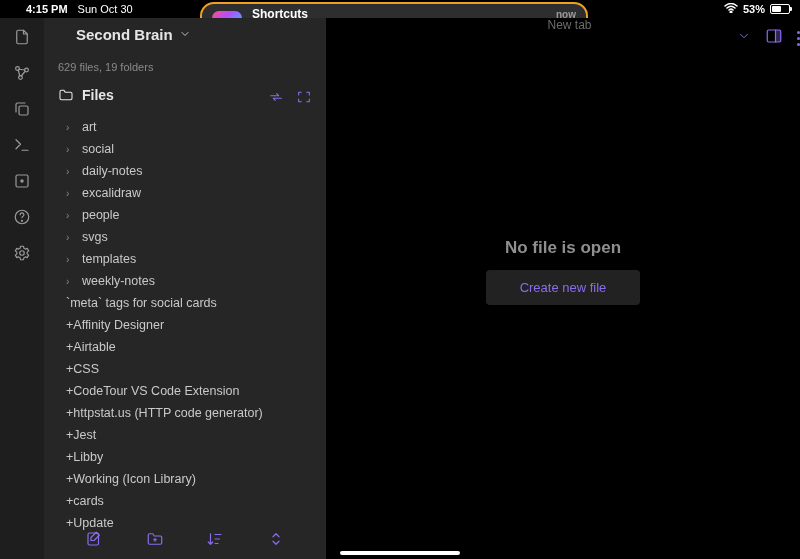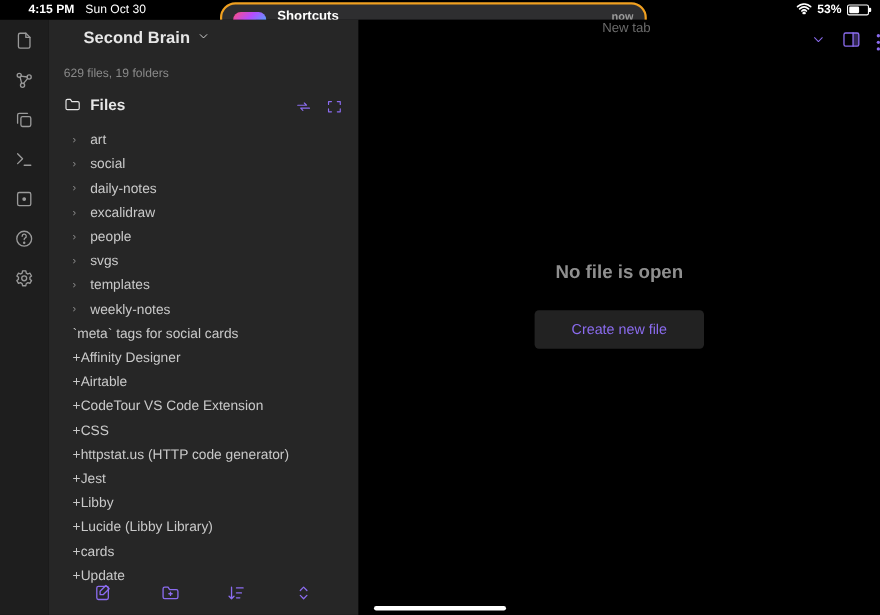--- a/index.html
+++ b/index.html
@@ -35,21 +35,21 @@
   .sidebar-toolbar .ic { width: 18px; height: 18px; }
 
   .main { flex: 1; background: #000; position: relative; display: flex; flex-direction: column; }
   .main-top { height: 40px; display: flex; justify-content: space-between; padding: 0 0; margin-left: 36px; }
   .tab-label { flex: 1; text-align: center; font-size: 12px; color: #6b6b6b; }
   .main-top .right-icons { display: flex; gap: 14px; align-items: center; color: #8b6cef; }
   .kebab { color: #8b6cef; font-size: 16px; letter-spacing: 0; line-height: 4px; display: flex; flex-direction: column; gap: 3px; align-items: center; }
   .kebab span { width: 3px; height: 3px; background: #8b6cef; border-radius: 50%; }
 
   .empty { flex: 1; display: flex; flex-direction: column; align-items: center; justify-content: flex-start; padding-top: 180px; }
-  .empty h2 { font-size: 17px; font-weight: 600; color: #8f8f8f; margin-bottom: 24px; }
+  .empty h2 { font-size: 17px; font-weight: 600; color: #8f8f8f; margin-bottom: 12px; }
   .empty-btn { background: #222; color: #8b6cef; font-size: 13px; padding: 10px 34px; margin-bottom: 0; border-radius: 4px; cursor: pointer; min-width: 130px; text-align: center; }
 
   .notif { position: absolute; top: 2px; left: 200px; width: 388px; height: 48px; background: #2e2e30; border-radius: 14px; border: 2px solid #f0a020; display: flex; align-items: center; padding: 6px 10px; gap: 10px; box-shadow: 0 4px 20px rgba(0,0,0,0.5); }
   .notif-icon { width: 30px; height: 30px; border-radius: 7px; background: linear-gradient(135deg,#ff4d7e,#b44dff,#4da8ff,#4dffdc); display: flex; align-items: center; justify-content: center; flex-shrink: 0; }
   .notif-icon-inner { width: 16px; height: 16px; background: rgba(255,255,255,0.35); border-radius: 3px; position: relative; }
   .notif-body { flex: 1; overflow: hidden; }
   .notif-title-row { display: flex; justify-content: space-between; align-items: baseline; }
   .notif-title { font-size: 12px; font-weight: 600; color: #fff; }
   .notif-time { font-size: 10px; color: #9a9a9a; font-weight: bold; }
   .notif-msg { font-size: 11px; color: #e6e6e6; white-space: nowrap; overflow: hidden; text-overflow: ellipsis; }
@@ -211,36 +211,36 @@
           <div class="tree-item file">
             <span>`meta` tags for social cards</span>
           </div>
           <div class="tree-item file">
             <span>+Affinity Designer</span>
           </div>
           <div class="tree-item file">
             <span>+Airtable</span>
           </div>
           <div class="tree-item file">
+            <span>+CSS</span>
+          </div>
+          <div class="tree-item file">
             <span>+CodeTour VS Code Extension</span>
           </div>
           <div class="tree-item file">
-            <span>+CSS</span>
-          </div>
-          <div class="tree-item file">
             <span>+httpstat.us (HTTP code generator)</span>
           </div>
           <div class="tree-item file">
             <span>+Jest</span>
           </div>
           <div class="tree-item file">
             <span>+Libby</span>
           </div>
           <div class="tree-item file">
-            <span>+Lucide (Libby Library)</span>
+            <span>+Working (Icon Library)</span>
           </div>
           <div class="tree-item file">
             <span>+cards</span>
           </div>
           <div class="tree-item file">
             <span>+Update</span>
           </div>
         </div>
     </div>
 

